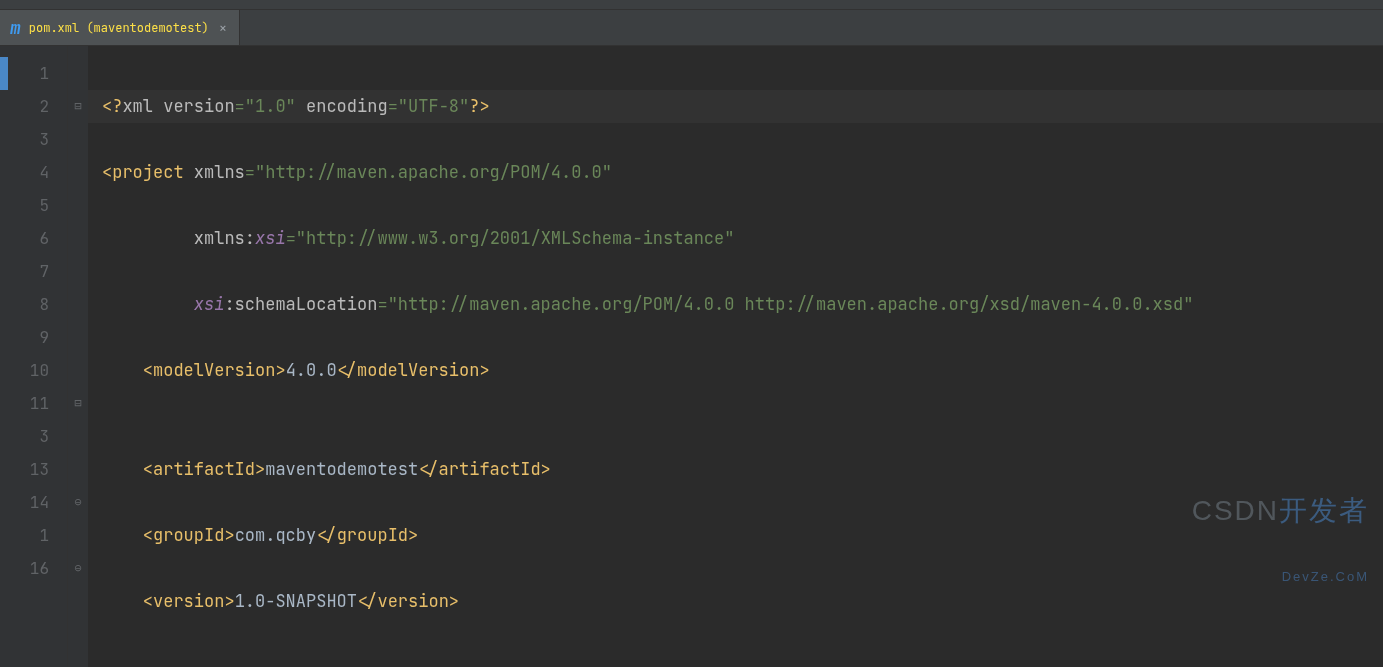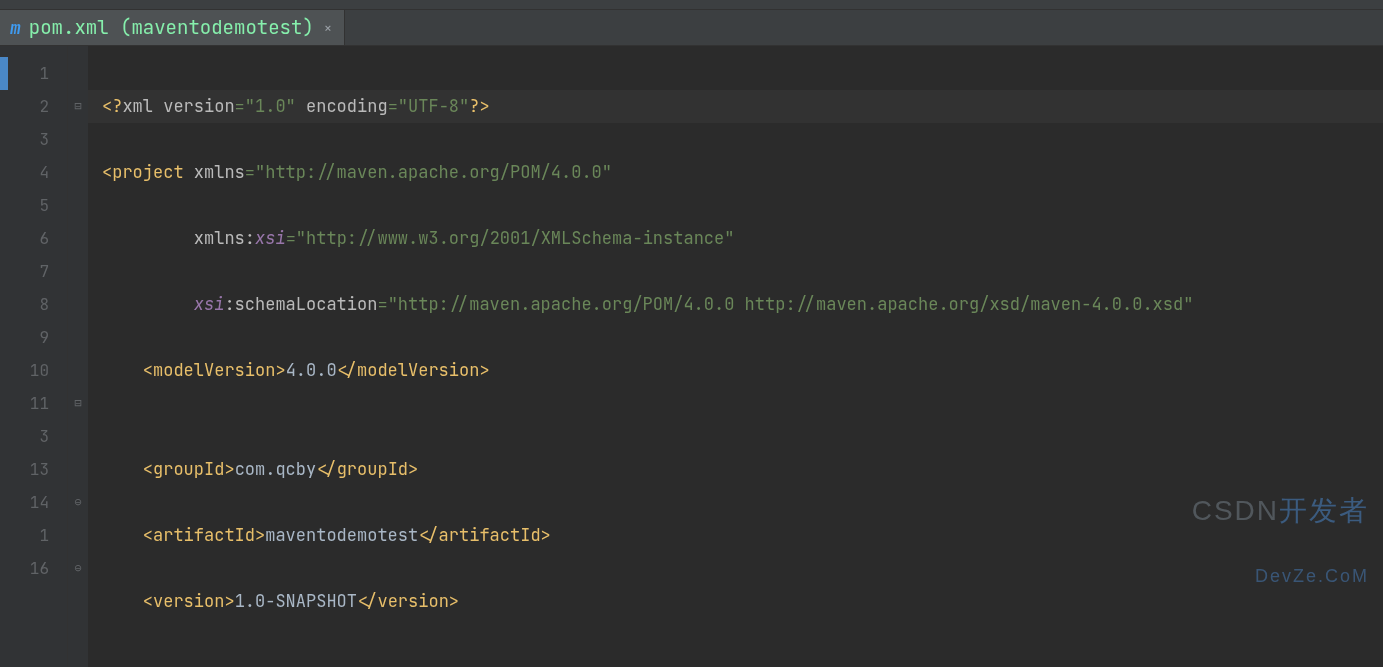--- a/index.html
+++ b/index.html
@@ -33,22 +33,22 @@
   gap: 8px;
   cursor: pointer;
 }
 .tab .m-icon {
   color: #3f9bf0;
   font-weight: bold;
   font-style: italic;
   font-size: 18px;
 }
 .tab .tab-label {
-  color: #86efac;
-  font-size: 19px;
+  color: #fde047;
+  font-size: 12px;
 }
 .tab .close-icon {
   color: #9aa0a6;
   font-size: 14px;
   padding: 0 2px;
 }
 
 .editor {
   display: flex;
   height: calc(100% - 46px);
@@ -114,21 +114,21 @@
   letter-spacing: 2px;
   font-family: sans-serif;
   pointer-events: none;
 }
 .watermark .cn {
   color: rgba(80, 150, 230, 0.45);
   font-weight: normal;
 }
 .watermark .sub {
   display:block;
-  font-size: 18px;
+  font-size: 13px;
   text-align: right;
   color: rgba(80, 150, 230, 0.4);
   letter-spacing: 2px;
 }
 </style>
 </head>
 <body>
 
 <div class="top-bar"></div>
 
@@ -181,22 +181,22 @@
     <span class="fm">⊖</span>
   </div>
 
   <div class="code">
 <div class="line0"><span class="tag">&lt;?</span><span class="attr">xml version</span><span class="str">=</span><span class="str">"1.0"</span><span class="attr"> encoding</span><span class="str">=</span><span class="str">"UTF-8"</span><span class="tag">?&gt;</span></div>
 <div><span class="tag">&lt;project </span><span class="attr">xmlns</span><span class="str">=</span><span class="str">"http://maven.apache.org/POM/4.0.0"</span></div>
 <div><span>         </span><span class="attr">xmlns:</span><span class="ns">xsi</span><span class="str">=</span><span class="str">"http://www.w3.org/2001/XMLSchema-instance"</span></div>
 <div><span>         </span><span class="ns">xsi</span><span class="attr">:schemaLocation</span><span class="str">=</span><span class="str">"http://maven.apache.org/POM/4.0.0 http://maven.apache.org/xsd/maven-4.0.0.xsd"</span></div>
 <div><span>    </span><span class="tag">&lt;modelVersion&gt;</span><span class="txt">4.0.0</span><span class="tag">&lt;/modelVersion&gt;</span></div>
 <div></div>
+<div><span>    </span><span class="tag">&lt;artifactId&gt;</span><span class="txt">maventodemotest</span><span class="tag">&lt;/artifactId&gt;</span></div>
 <div><span>    </span><span class="tag">&lt;groupId&gt;</span><span class="txt">com.qcby</span><span class="tag">&lt;/groupId&gt;</span></div>
-<div><span>    </span><span class="tag">&lt;artifactId&gt;</span><span class="txt">maventodemotest</span><span class="tag">&lt;/artifactId&gt;</span></div>
 <div><span>    </span><span class="tag">&lt;version&gt;</span><span class="txt">1.0-SNAPSHOT</span><span class="tag">&lt;/version&gt;</span></div>
 <div></div>
 
 
 
 
 <div></div>
 
 
     <div class="watermark">

